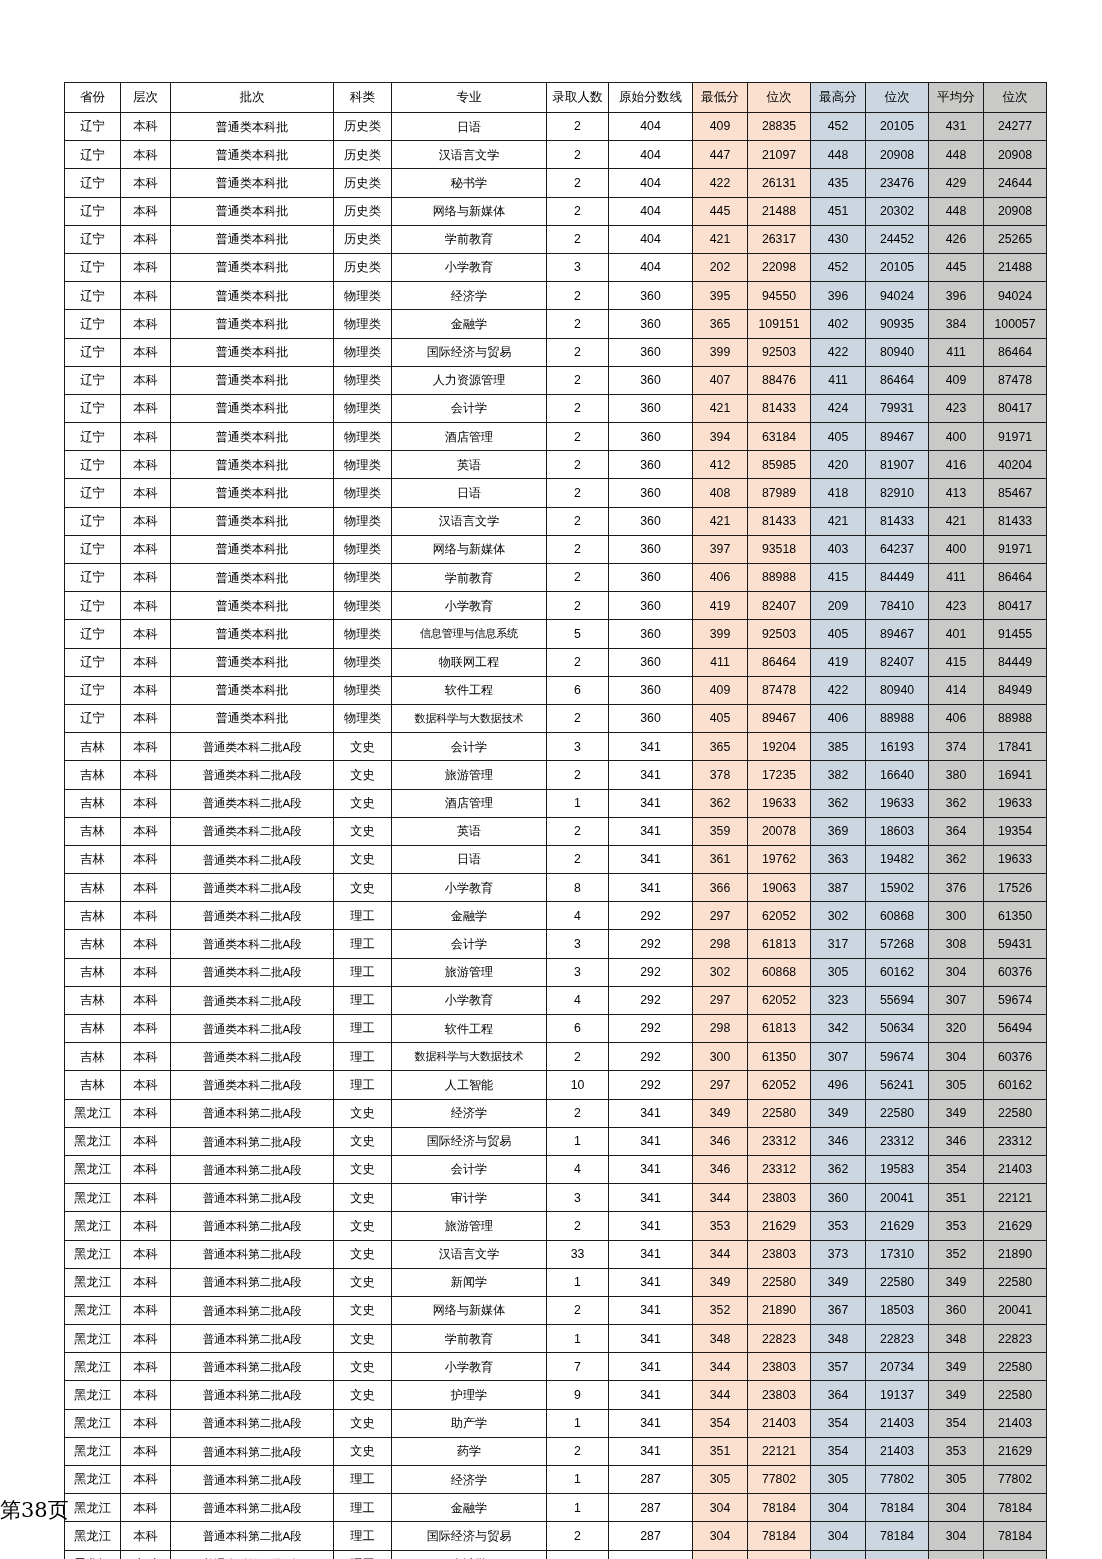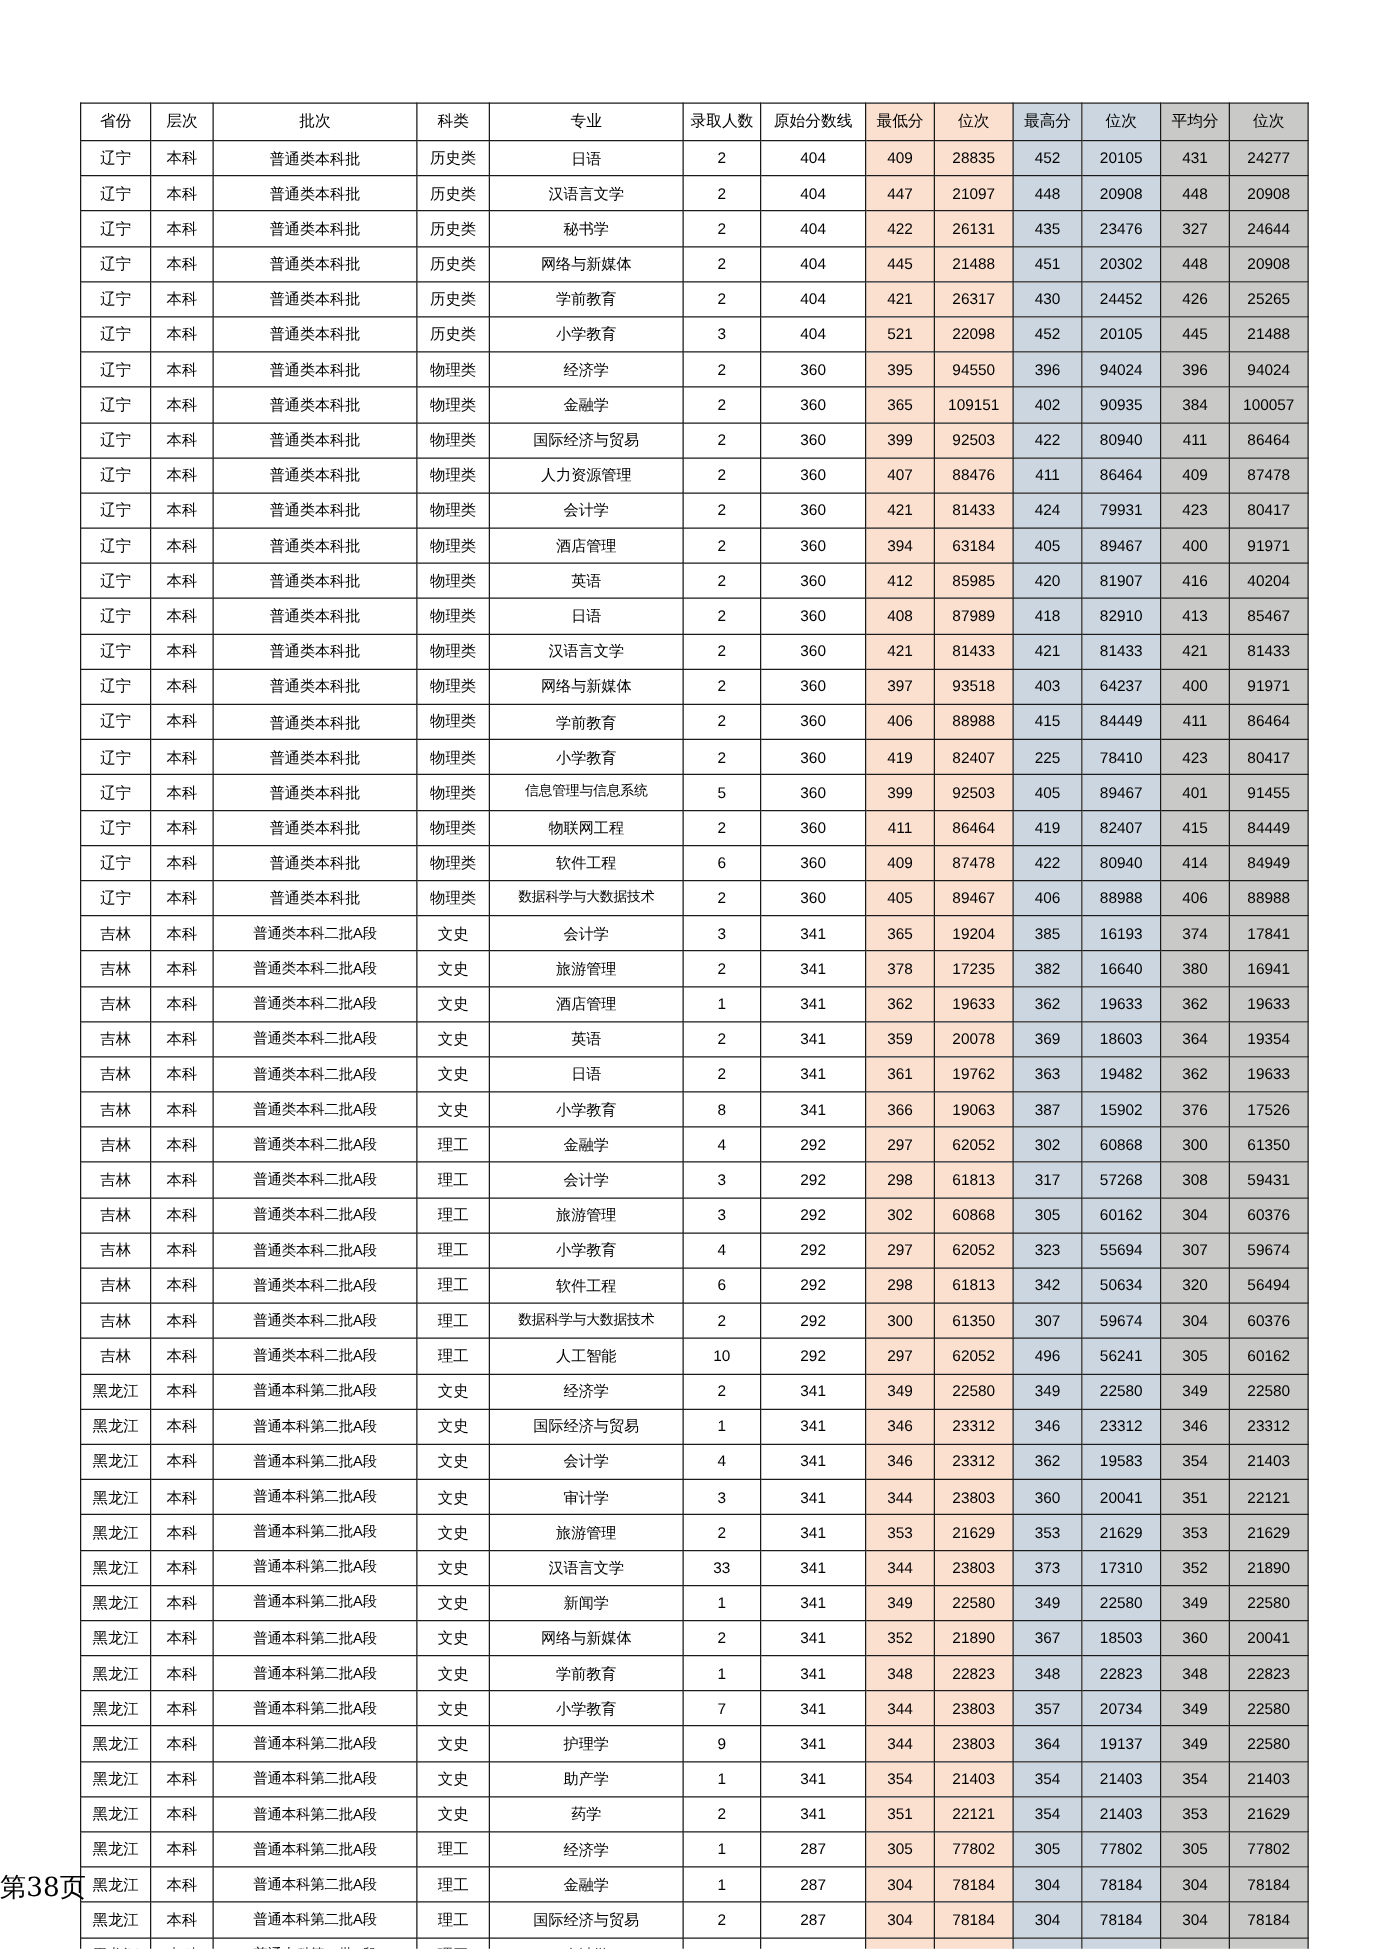--- a/index.html
+++ b/index.html
@@ -158,21 +158,21 @@
             <td>本科</td>
             <td class="batch-cell">普通类本科批</td>
             <td>历史类</td>
             <td class="major-cell">秘书学</td>
             <td>2</td>
             <td>404</td>
             <td class="tint-min">422</td>
             <td class="tint-min">26131</td>
             <td class="tint-max">435</td>
             <td class="tint-max">23476</td>
-            <td class="tint-avg">327</td>
+            <td class="tint-avg">429</td>
             <td class="tint-avg">24644</td>
           </tr>
           <tr>
             <td>辽宁</td>
             <td>本科</td>
             <td class="batch-cell">普通类本科批</td>
             <td>历史类</td>
             <td class="major-cell">网络与新媒体</td>
             <td>2</td>
             <td>404</td>
@@ -199,21 +199,21 @@
             <td class="tint-avg">25265</td>
           </tr>
           <tr>
             <td>辽宁</td>
             <td>本科</td>
             <td class="batch-cell">普通类本科批</td>
             <td>历史类</td>
             <td class="major-cell">小学教育</td>
             <td>3</td>
             <td>404</td>
-            <td class="tint-min">521</td>
+            <td class="tint-min">202</td>
             <td class="tint-min">22098</td>
             <td class="tint-max">452</td>
             <td class="tint-max">20105</td>
             <td class="tint-avg">445</td>
             <td class="tint-avg">21488</td>
           </tr>
           <tr>
             <td>辽宁</td>
             <td>本科</td>
             <td class="batch-cell">普通类本科批</td>
@@ -381,21 +381,21 @@
           <tr>
             <td>辽宁</td>
             <td>本科</td>
             <td class="batch-cell">普通类本科批</td>
             <td>物理类</td>
             <td class="major-cell">小学教育</td>
             <td>2</td>
             <td>360</td>
             <td class="tint-min">419</td>
             <td class="tint-min">82407</td>
-            <td class="tint-max">225</td>
+            <td class="tint-max">209</td>
             <td class="tint-max">78410</td>
             <td class="tint-avg">423</td>
             <td class="tint-avg">80417</td>
           </tr>
           <tr>
             <td>辽宁</td>
             <td>本科</td>
             <td class="batch-cell">普通类本科批</td>
             <td>物理类</td>
             <td class="major-cell major-tight">信息管理与信息系统</td>

